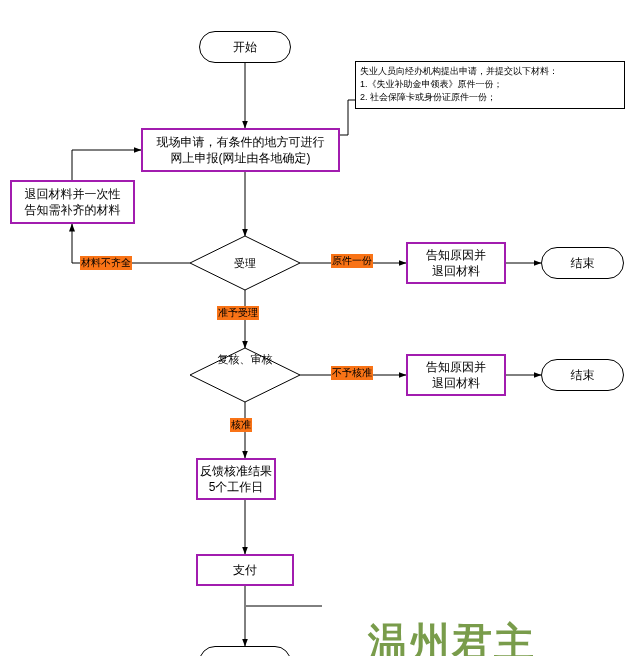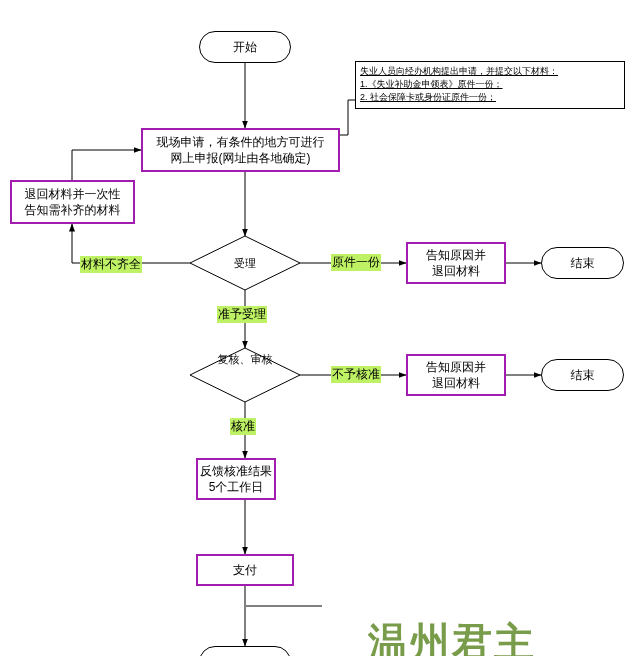--- a/index.html
+++ b/index.html
@@ -42,43 +42,42 @@
   .note {
     border: 1px solid #000000;
     background: #ffffff;
     font-size: 9px;
     line-height: 1.45;
     text-align: left;
     justify-content: flex-start;
     align-items: flex-start;
     padding: 3px 4px;
     color: #000000;
-    text-decoration: underline;
   }
   .decision-wrap {
     position: absolute;
   }
   .decision-label {
     position: absolute;
     left: 0;
     top: 0;
     width: 100%;
     height: 100%;
     display: flex;
     align-items: center;
     justify-content: center;
     font-size: 11px;
     color: #000000;
     text-align: center;
   }
   .edge-label {
     position: absolute;
-    font-size: 12px;
-    color: #000000;
-    background: #bef264;
+    font-size: 10px;
+    color: #000000;
+    background: #f97316;
     padding: 0 1px;
     white-space: nowrap;
   }
   svg.wires {
     position: absolute;
     left: 0;
     top: 0;
     width: 634px;
     height: 656px;
     pointer-events: none;

